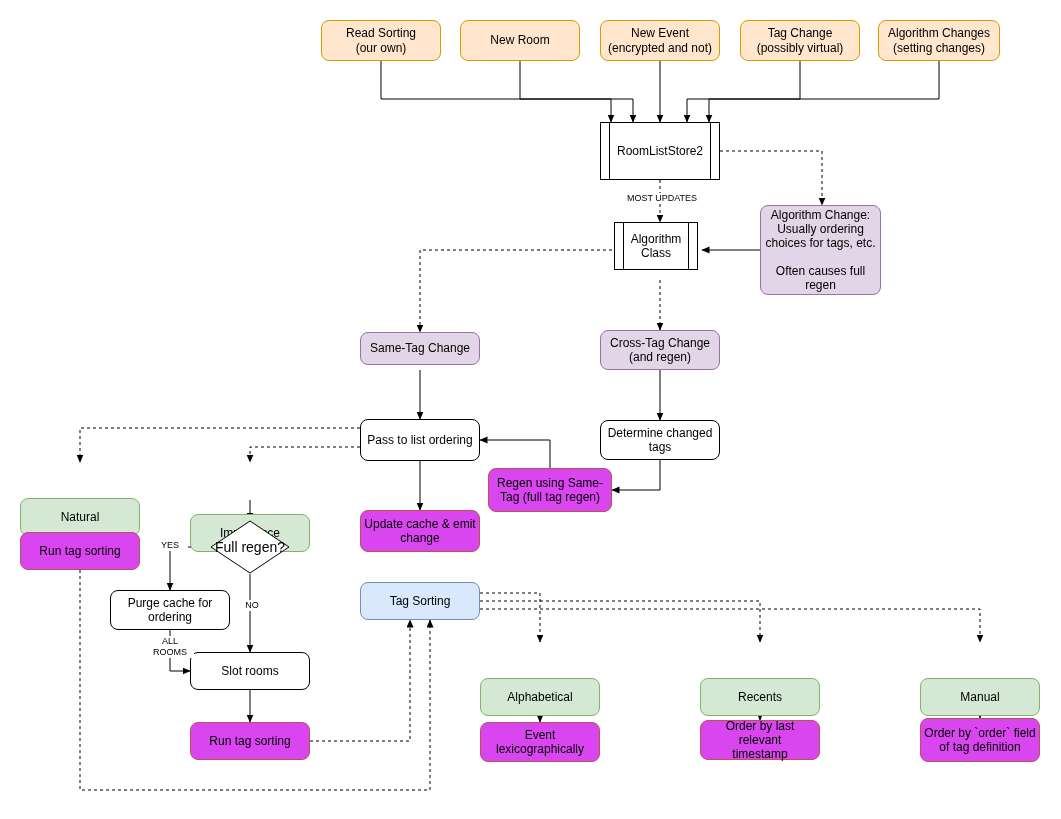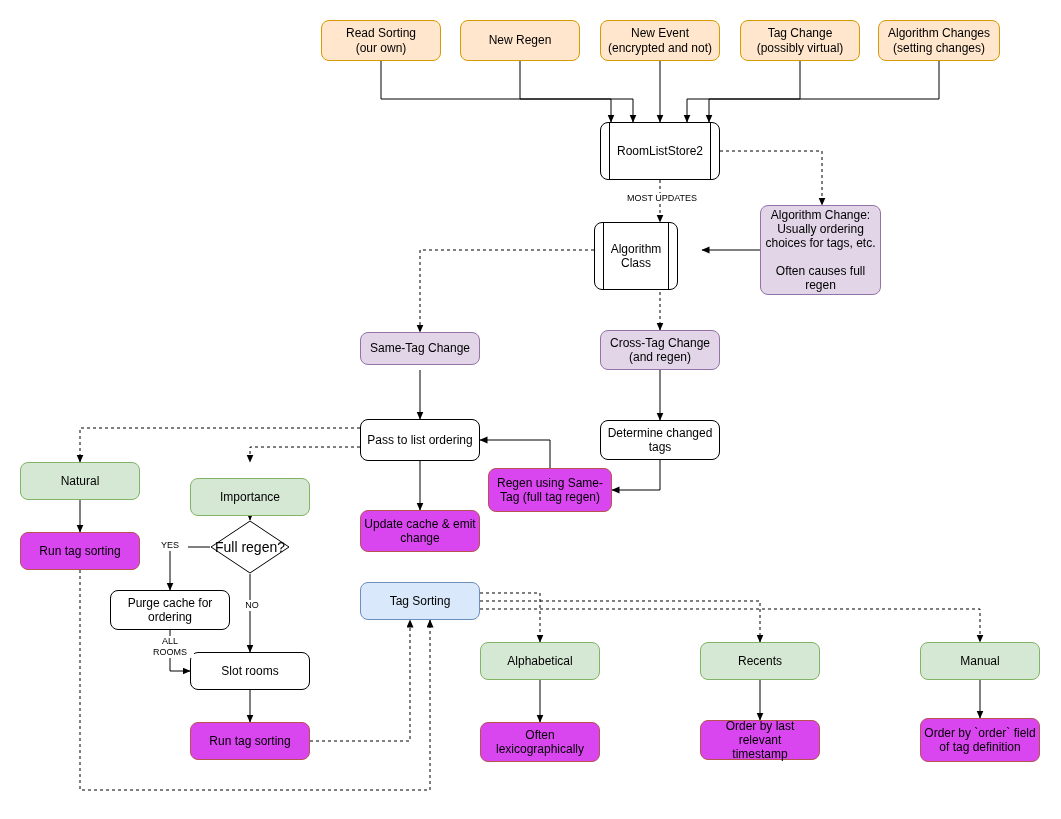--- a/index.html
+++ b/index.html
@@ -4,24 +4,24 @@
 <style>
   html,body { margin:0; padding:0; background:#ffffff; font-family:"Liberation Sans", sans-serif; color:#000; }
   #canvas { position:relative; width:1061px; height:819px; background:#ffffff; overflow:hidden; }
   #edges { position:absolute; left:0; top:0; z-index:0; }
   .node { position:absolute; box-sizing:border-box; display:flex; align-items:center; justify-content:center;
           text-align:center; font-size:12px; line-height:1.18; border:1px solid #000; border-radius:8px;
           background:#fff; padding:2px 3px; z-index:1; }
   .lbl { white-space:pre-line; }
   .orange { background:#ffe6cc; border-color:#d79b00; }
   .purple { background:#e1d5e7; border-color:#9673a6; }
-  .green  { background:#d5e8d4; border-color:#82b366; }
+  .green  { background:#d5e8d4; border-color:#82b366;margin-top:36px; }
   .red    { background:#d946ef; border-color:#b85450; }
   .blue   { background:#dae8fc; border-color:#6c8ebf; }
-  .subroutine { border-radius:8px; background:#fff; border-color:#000; }
+  .subroutine { border-radius:0; background:#fff; border-color:#000; }
   .subroutine .bar { position:absolute; top:0; bottom:0; width:1px; background:#000; }
   .subroutine .bar-l { left:8px; }
   .subroutine .bar-r { right:8px; }
   .node-diamond { position:absolute; z-index:1; }
   .node-diamond svg { display:block; }
   .diamond-lbl { position:absolute; inset:0; display:flex; align-items:center; justify-content:center;
                  font-size:14px; text-align:center; }
   .edge-label { position:absolute; z-index:2; background:#ffffff; font-size:9px; line-height:11px;
                 text-align:center; white-space:pre-line; padding:0 2px; }
   path.edge { fill:none; stroke:#000; stroke-width:1; }
@@ -71,41 +71,41 @@
     <path class="edge dashed" d="M480,593 H540 V642" marker-end="url(#arrow)"></path>
     <path class="edge dashed" d="M480,601 H760 V642" marker-end="url(#arrow)"></path>
     <path class="edge dashed" d="M480,609 H980 V642" marker-end="url(#arrow)"></path>
   </svg>
 
   <div class="node orange" style="left:321px;top:20px;width:120px;height:41px">
       <span class="lbl">Read Sorting
 (our own)</span>
     </div>
   <div class="node orange" style="left:460px;top:20px;width:120px;height:41px">
-      <span class="lbl">New Regen</span>
+      <span class="lbl">New Room</span>
     </div>
   <div class="node orange" style="left:600px;top:20px;width:120px;height:41px">
       <span class="lbl">New Event
 (encrypted and not)</span>
     </div>
   <div class="node orange" style="left:740px;top:20px;width:120px;height:41px">
       <span class="lbl">Tag Change
 (possibly virtual)</span>
     </div>
   <div class="node orange" style="left:878px;top:20px;width:122px;height:41px">
       <span class="lbl">Algorithm Changes
 (setting changes)</span>
     </div>
 
   <div class="node subroutine" style="left:600px;top:122px;width:120px;height:58px">
       <span class="bar bar-l"></span>
       <span class="bar bar-r"></span>
       <span class="lbl">RoomListStore2</span>
     </div>
-  <div class="node subroutine" style="left:594px;top:222px;width:84px;height:68px">
+  <div class="node subroutine" style="left:614px;top:222px;width:84px;height:48px">
       <span class="bar bar-l"></span>
       <span class="bar bar-r"></span>
       <span class="lbl">Algorithm
 Class</span>
     </div>
   <div class="node purple" style="left:760px;top:205px;width:121px;height:90px">
       <span class="lbl">Algorithm Change:
 Usually ordering
 choices for tags, etc.
 
@@ -171,21 +171,21 @@
   <div class="node green" style="left:480px;top:642px;width:120px;height:38px">
       <span class="lbl">Alphabetical</span>
     </div>
   <div class="node green" style="left:700px;top:642px;width:120px;height:38px">
       <span class="lbl">Recents</span>
     </div>
   <div class="node green" style="left:920px;top:642px;width:120px;height:38px">
       <span class="lbl">Manual</span>
     </div>
   <div class="node red" style="left:480px;top:722px;width:120px;height:40px">
-      <span class="lbl">Often
+      <span class="lbl">Event
 lexicographically</span>
     </div>
   <div class="node red" style="left:700px;top:720px;width:120px;height:40px">
       <span class="lbl">Order by last relevant
 timestamp</span>
     </div>
   <div class="node red" style="left:920px;top:718px;width:120px;height:44px">
       <span class="lbl">Order by `order` field
 of tag definition</span>
     </div>

